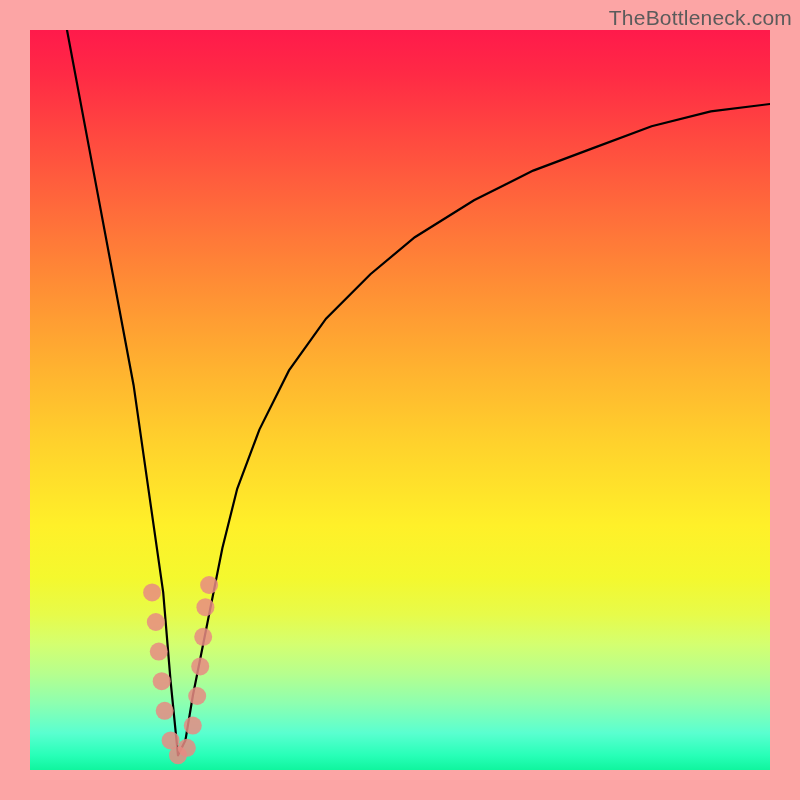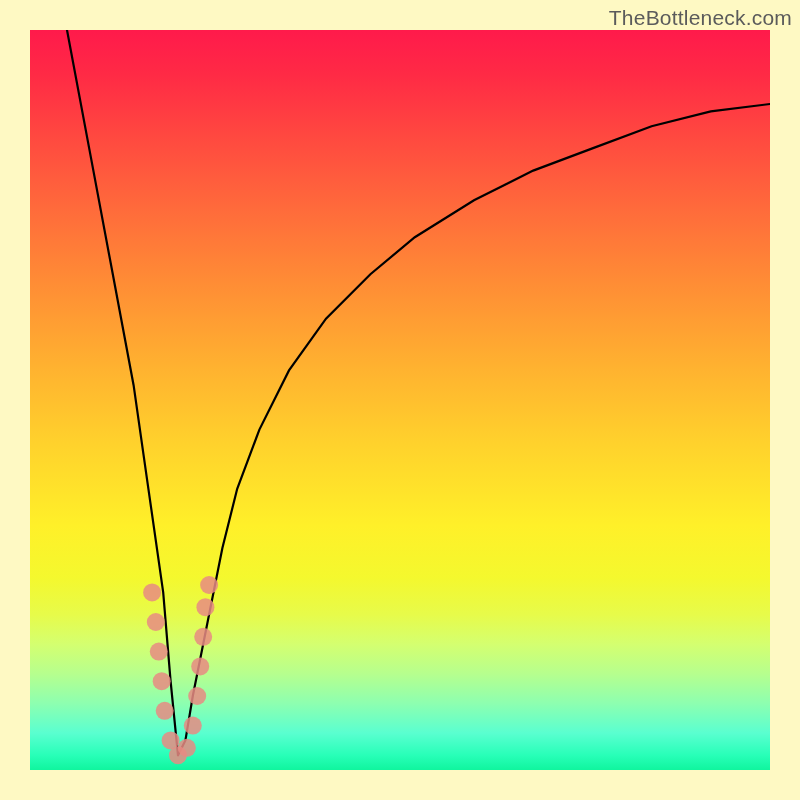--- a/index.html
+++ b/index.html
@@ -9,21 +9,21 @@
     height: 800px;
     overflow: hidden;
     background: #000;
     font-family: Arial, Helvetica, sans-serif;
   }
   .frame {
     position: absolute;
     top: 0; left: 0;
     width: 800px;
     height: 800px;
-    background: #fef9c3;
+    background: #fca5a5;
   }
   .plot-area {
     position: absolute;
     top: 30px;
     left: 30px;
     width: 740px;
     height: 740px;
     overflow: hidden;
   }
   .gradient {

